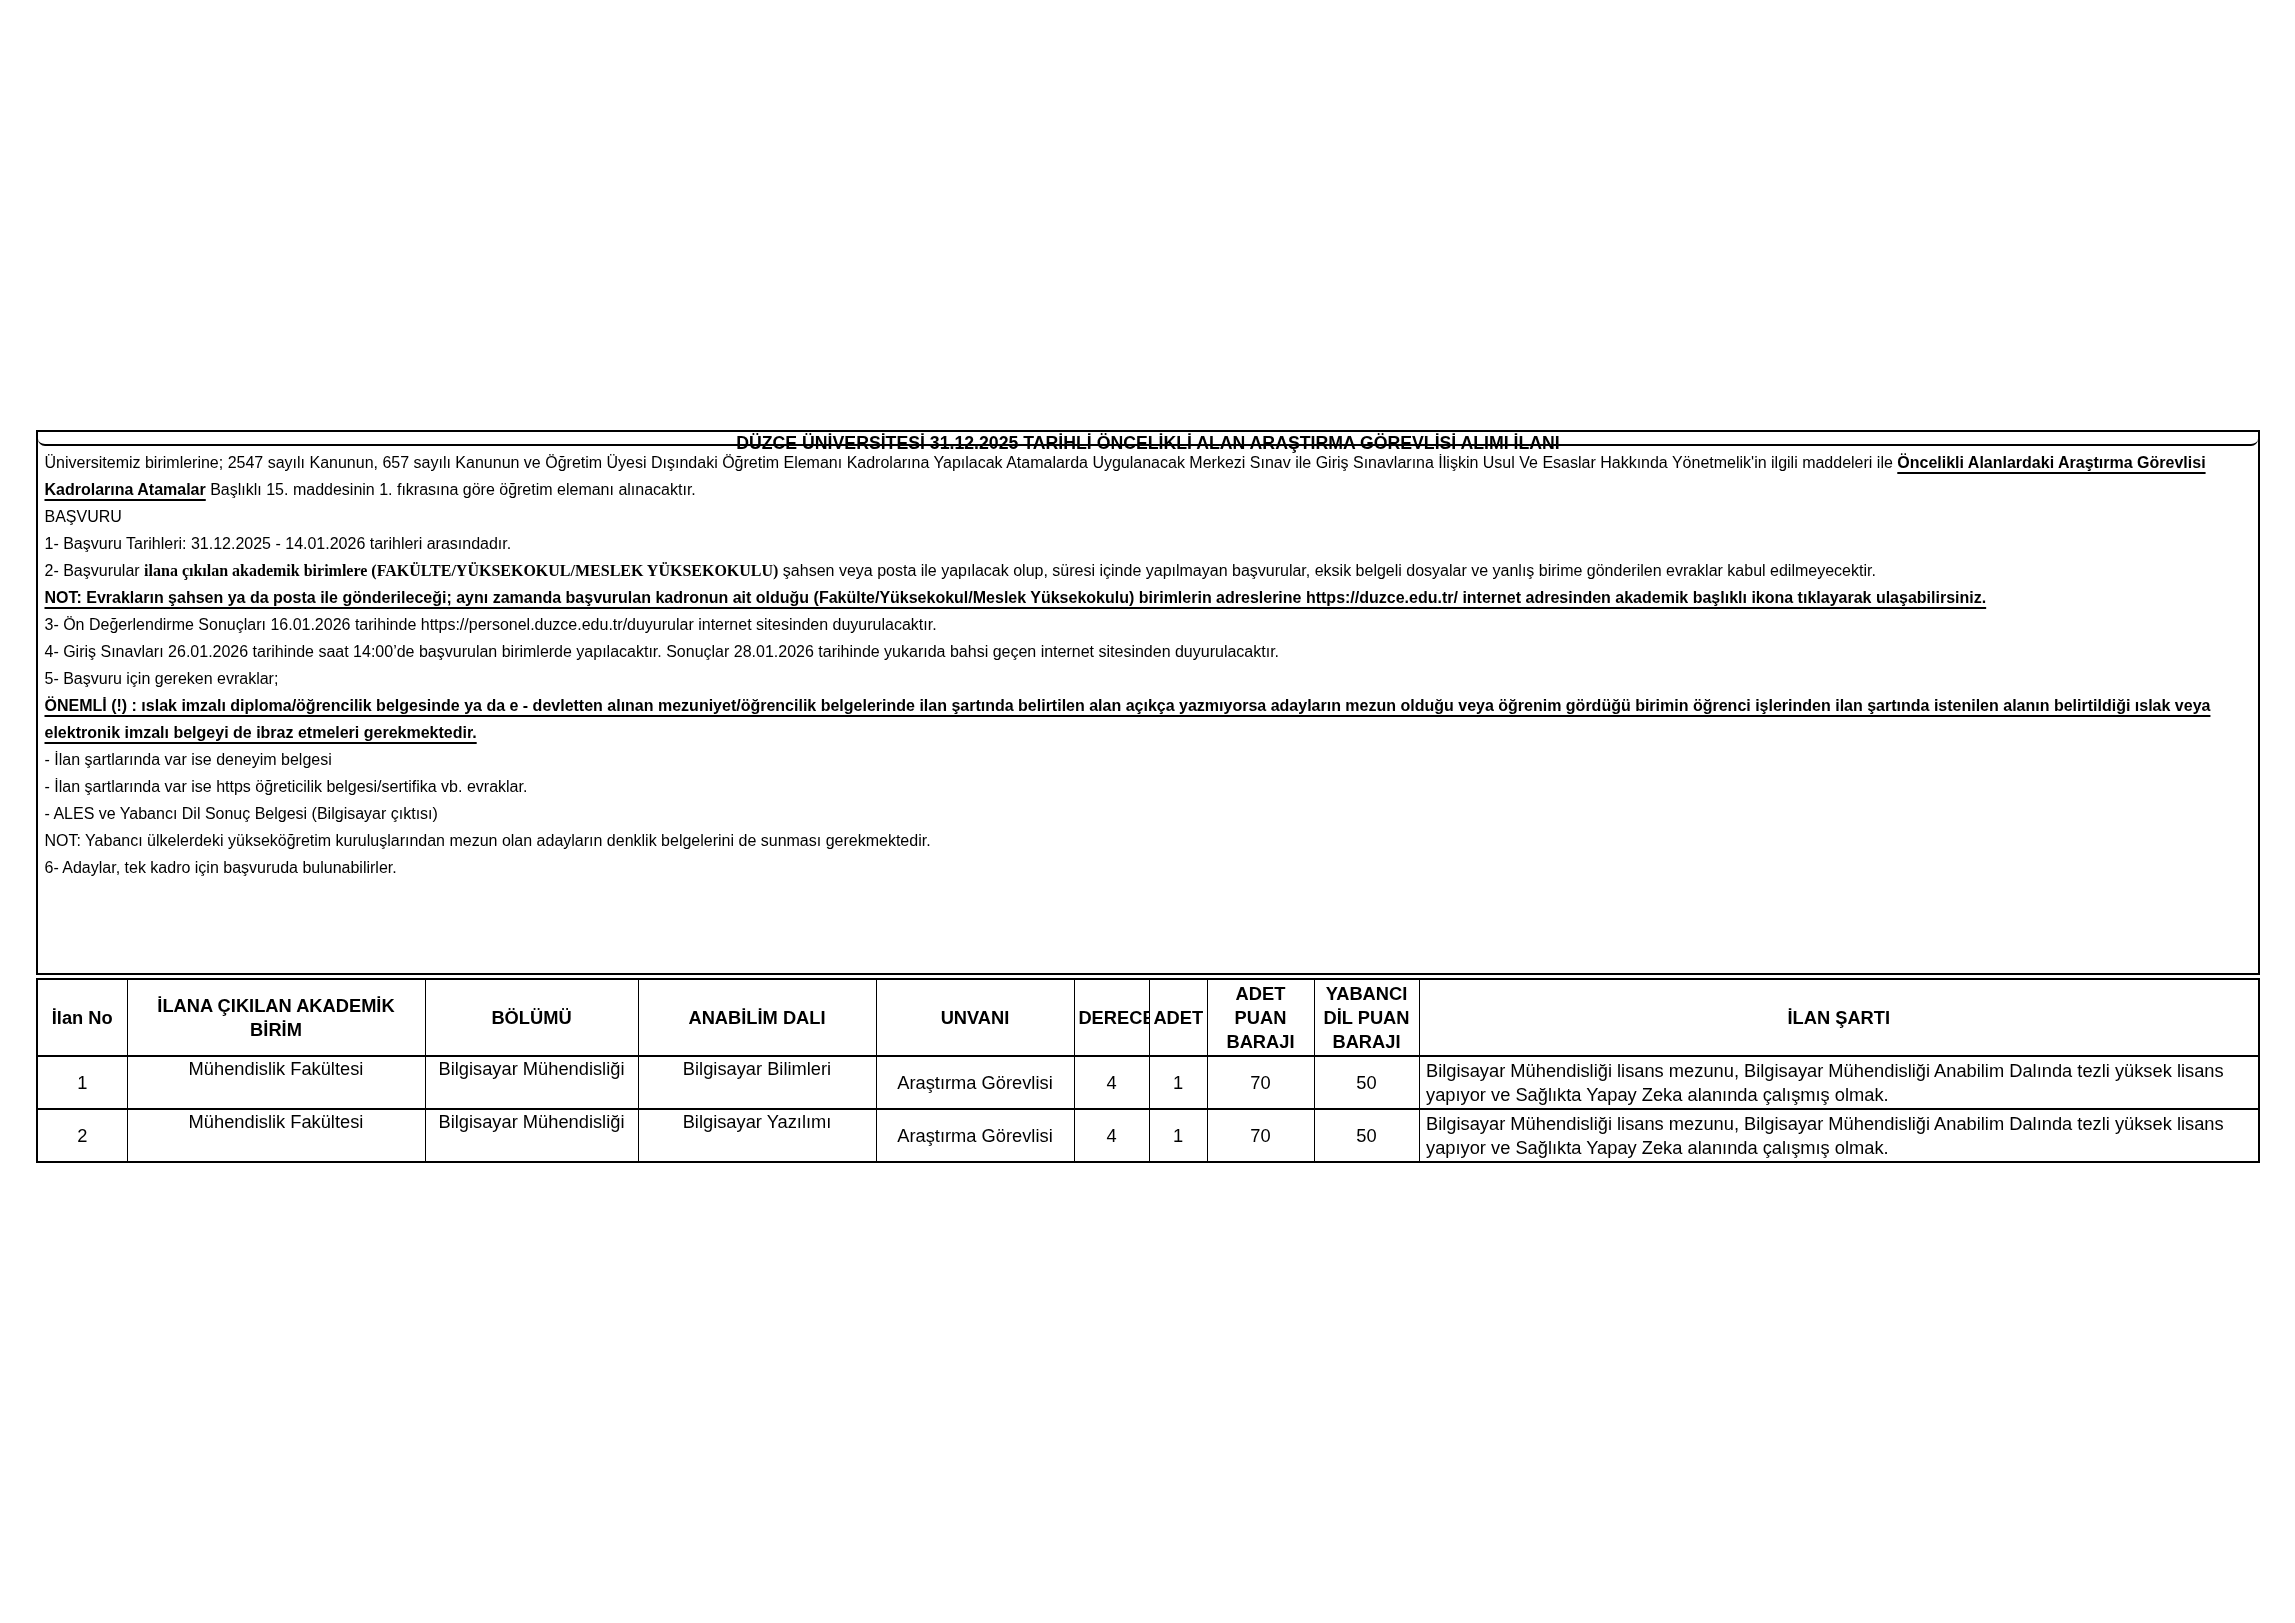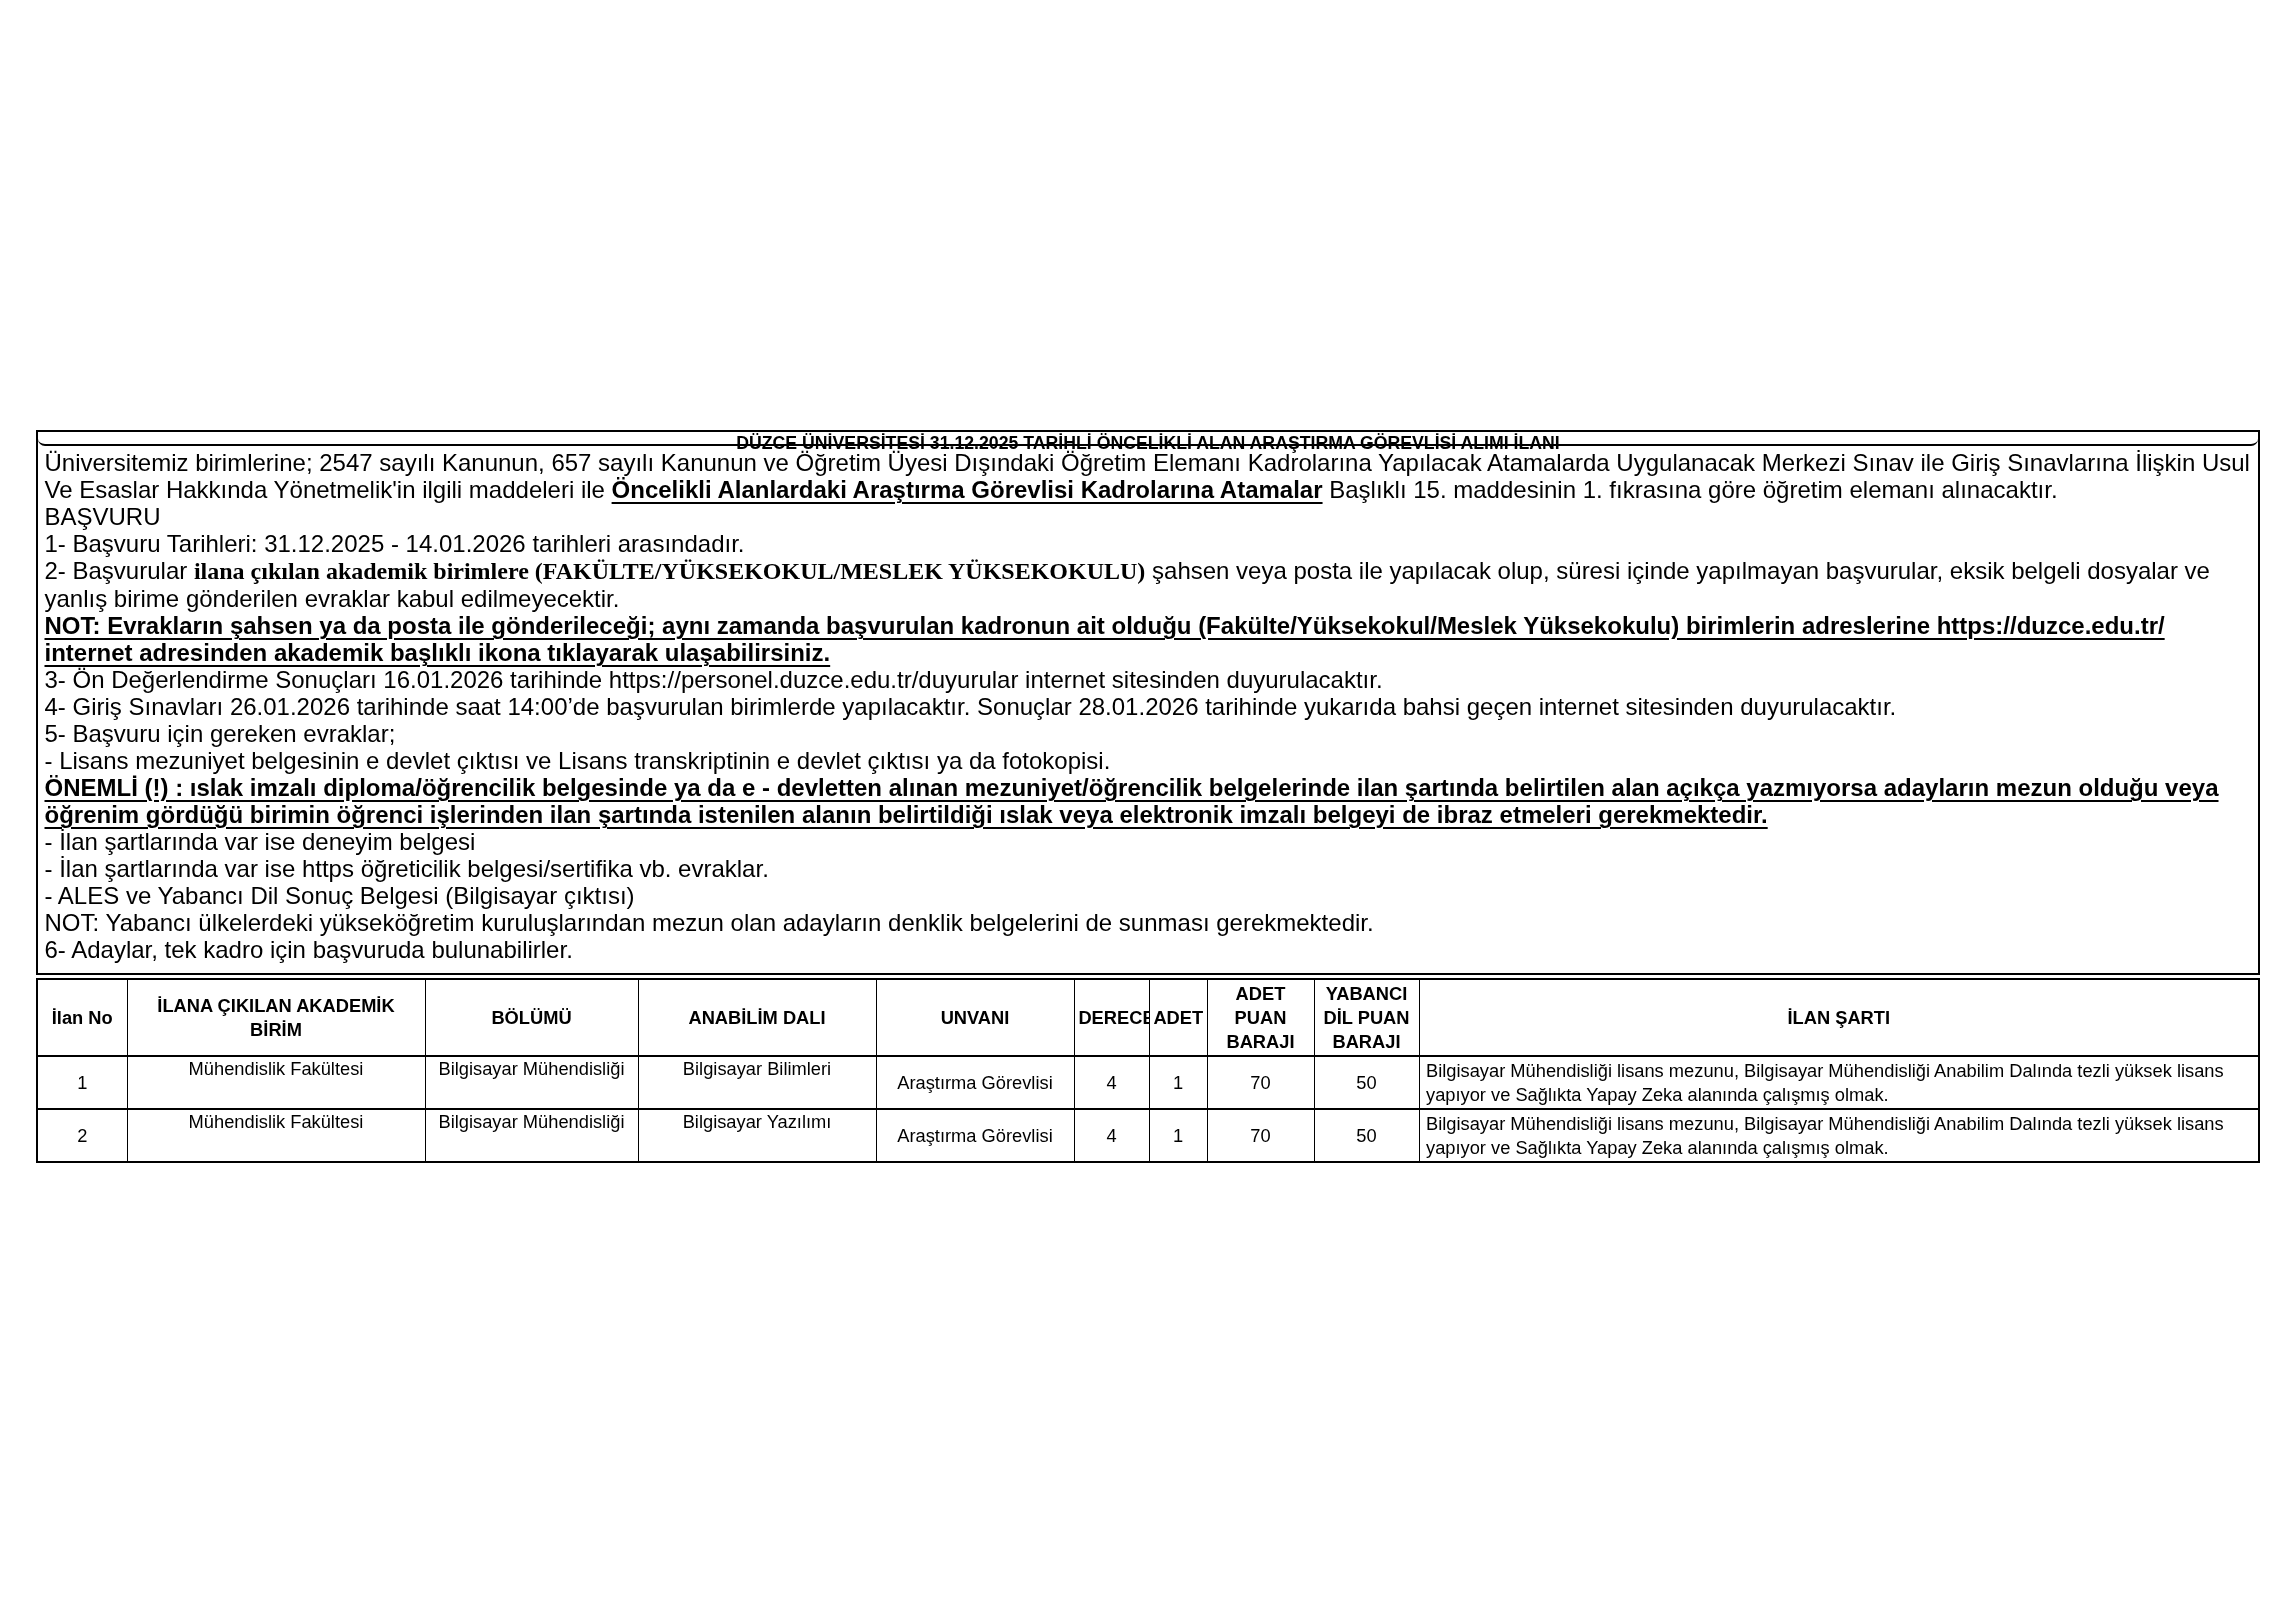--- a/index.html
+++ b/index.html
@@ -30,21 +30,21 @@
     line-height: 22px;
     border-bottom: 2px solid #000000;
     text-align: center;
     font-weight: bold;
     font-size: 17.7px;
     box-sizing: border-box;
     border-radius: 7px;
   }
   .doc-body {
     padding: 3.3px 6.5px 0 6.5px;
-    font-size: 24px;
+    font-size: 16px;
   }
   .doc-body p {
     margin: 0;
     line-height: 27px;
     white-space: normal;
   }
   .seg-normal { font-weight: normal; text-decoration: none; }
   .seg-bold { font-weight: bold; text-decoration: none; font-family: Liberation Serif, serif; }
   .seg-bold-underline {
     font-weight: bold;
@@ -87,21 +87,20 @@
   <div class="doc-title">DÜZCE ÜNİVERSİTESİ 31.12.2025 TARİHLİ ÖNCELİKLİ ALAN ARAŞTIRMA GÖREVLİSİ ALIMI İLANI</div>
   <div class="doc-body">
       <p><span class="seg-normal">Üniversitemiz birimlerine; 2547 sayılı Kanunun, 657 sayılı Kanunun ve Öğretim Üyesi Dışındaki Öğretim Elemanı Kadrolarına Yapılacak Atamalarda Uygulanacak Merkezi Sınav ile Giriş Sınavlarına İlişkin Usul Ve Esaslar Hakkında Yönetmelik'in ilgili maddeleri ile </span><span class="seg-bold-underline">Öncelikli Alanlardaki Araştırma Görevlisi Kadrolarına Atamalar</span><span class="seg-normal">  Başlıklı 15. maddesinin 1. fıkrasına göre öğretim elemanı alınacaktır.</span></p>
       <p><span class="seg-normal">BAŞVURU</span></p>
       <p><span class="seg-normal">1- Başvuru Tarihleri: 31.12.2025 - 14.01.2026 tarihleri arasındadır.</span></p>
       <p><span class="seg-normal">2- Başvurular </span><span class="seg-bold">ilana çıkılan akademik birimlere (FAKÜLTE/YÜKSEKOKUL/MESLEK YÜKSEKOKULU)</span><span class="seg-normal"> şahsen veya posta ile yapılacak olup, süresi içinde yapılmayan başvurular, eksik belgeli dosyalar ve yanlış birime gönderilen evraklar kabul edilmeyecektir.</span></p>
       <p><span class="seg-bold-underline">NOT: Evrakların şahsen ya da posta ile gönderileceği; aynı zamanda başvurulan kadronun ait olduğu (Fakülte/Yüksekokul/Meslek Yüksekokulu) birimlerin adreslerine https://duzce.edu.tr/ internet adresinden akademik başlıklı ikona tıklayarak ulaşabilirsiniz. </span></p>
       <p><span class="seg-normal">3- Ön Değerlendirme Sonuçları 16.01.2026 tarihinde https://personel.duzce.edu.tr/duyurular internet sitesinden duyurulacaktır.</span></p>
       <p><span class="seg-normal">4- Giriş Sınavları 26.01.2026 tarihinde saat 14:00’de başvurulan birimlerde yapılacaktır. Sonuçlar 28.01.2026  tarihinde yukarıda bahsi geçen internet sitesinden duyurulacaktır.</span></p>
       <p><span class="seg-normal">5- Başvuru için gereken evraklar;</span></p>
-      <p><span class="seg-normal">- Lisans mezuniyet belgesinin e devlet çıktısı ve Lisans transkriptinin e devlet çıktısı ya da fotokopisi.</span></p>
       <p><span class="seg-bold-underline">ÖNEMLİ (!) :  ıslak imzalı diploma/öğrencilik belgesinde ya da  e - devletten alınan mezuniyet/öğrencilik belgelerinde  ilan şartında belirtilen alan açıkça yazmıyorsa adayların mezun olduğu veya öğrenim gördüğü birimin öğrenci işlerinden ilan şartında istenilen alanın belirtildiği ıslak veya elektronik imzalı belgeyi de ibraz etmeleri gerekmektedir. </span></p>
       <p><span class="seg-normal">- İlan şartlarında var ise deneyim belgesi</span></p>
       <p><span class="seg-normal">-  İlan şartlarında var ise https öğreticilik belgesi/sertifika vb. evraklar.</span></p>
       <p><span class="seg-normal">- ALES ve Yabancı Dil Sonuç Belgesi (Bilgisayar çıktısı)</span></p>
       <p><span class="seg-normal">NOT: Yabancı ülkelerdeki yükseköğretim kuruluşlarından mezun olan adayların denklik belgelerini de sunması gerekmektedir.</span></p>
       <p><span class="seg-normal">6- Adaylar, tek kadro için başvuruda bulunabilirler.</span></p>
     </div>
 </div>
 
 <table class="positions-table">

